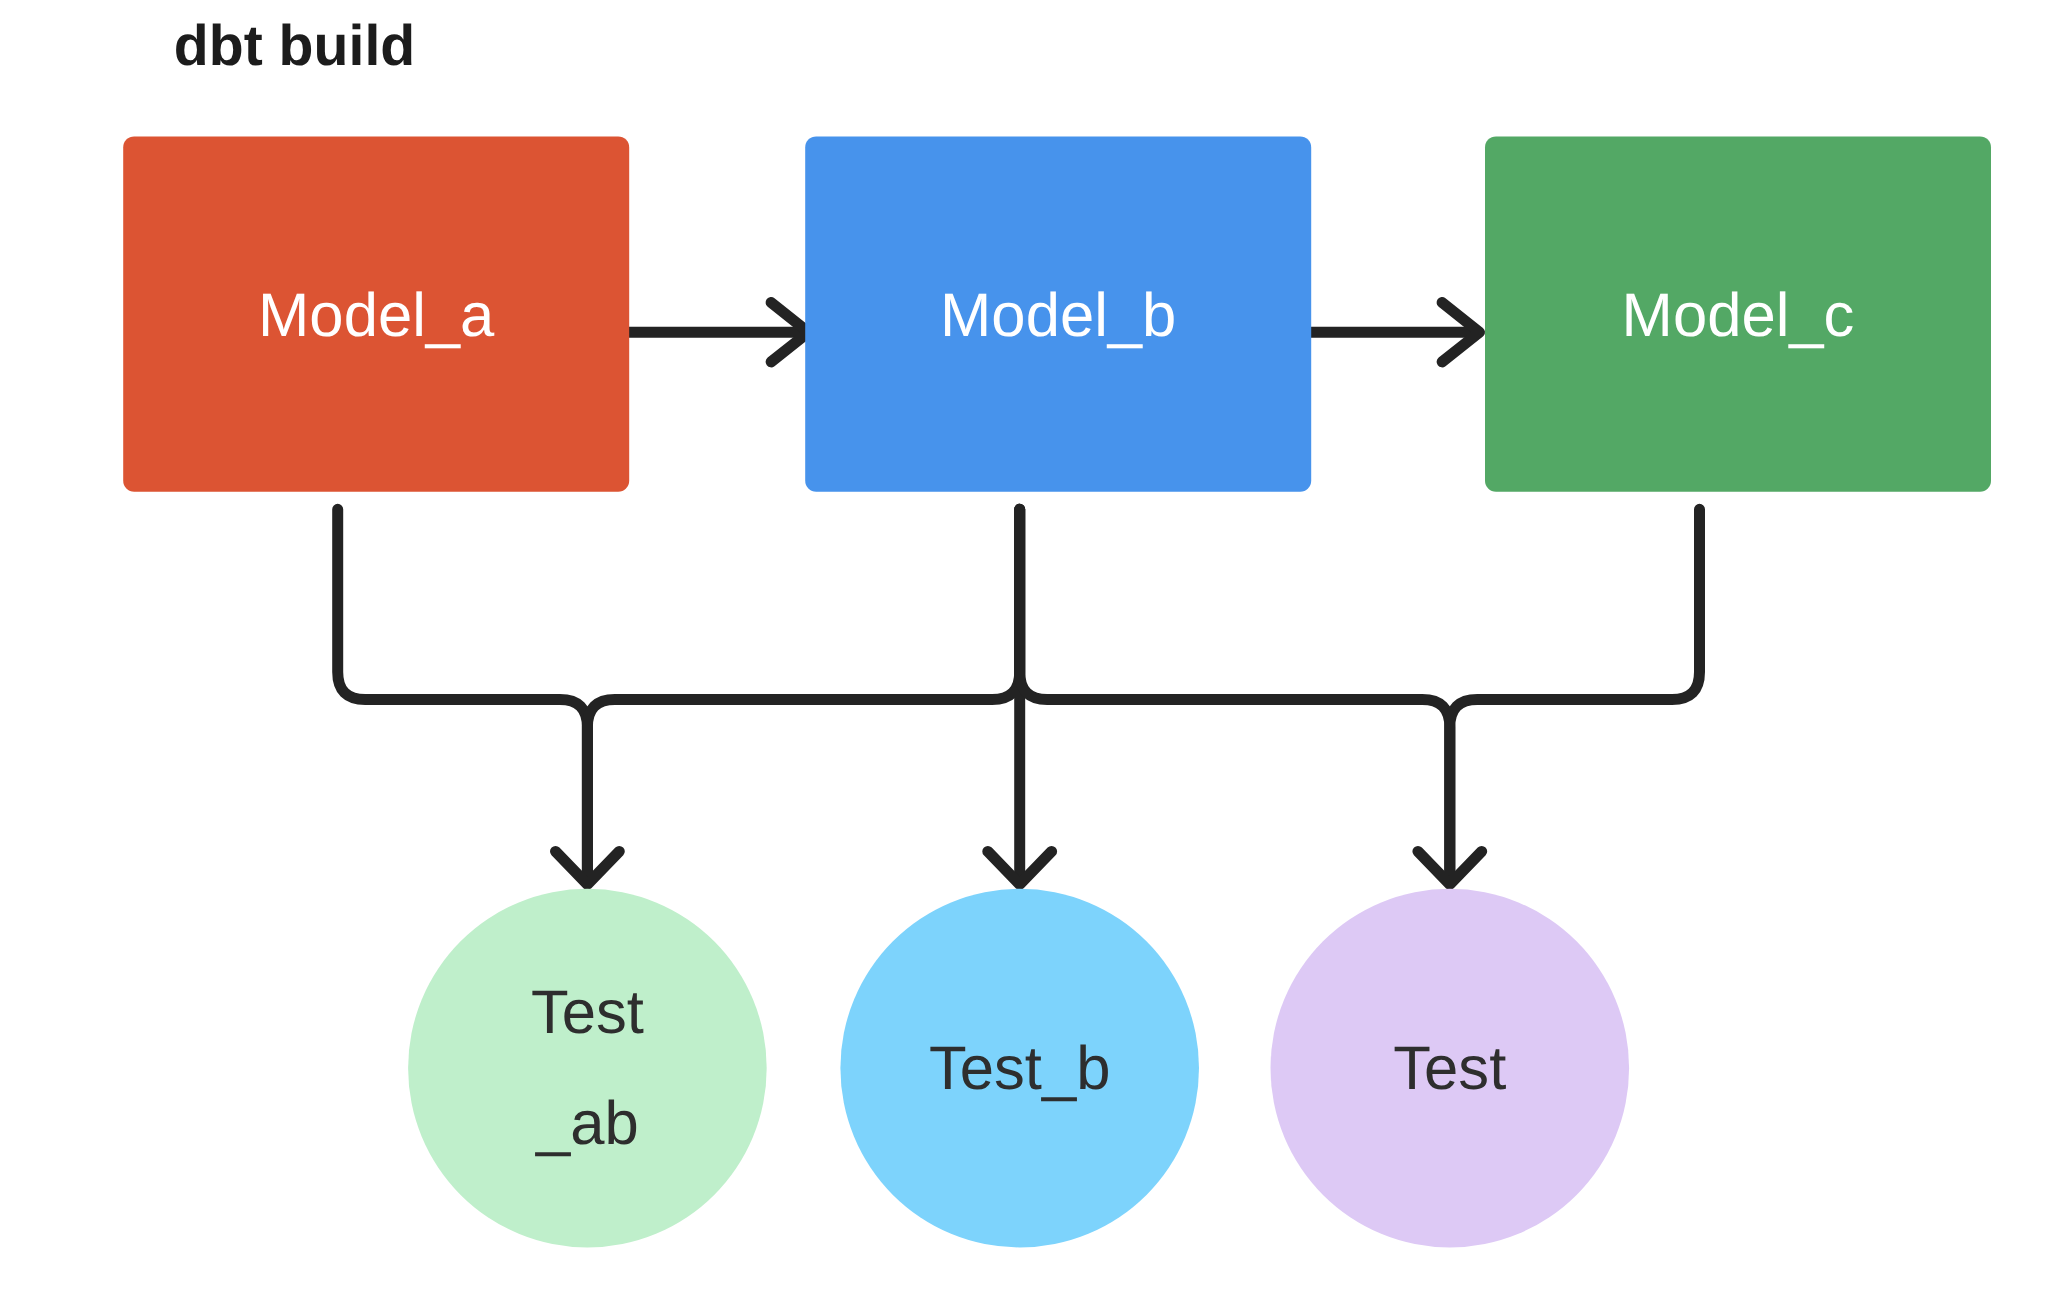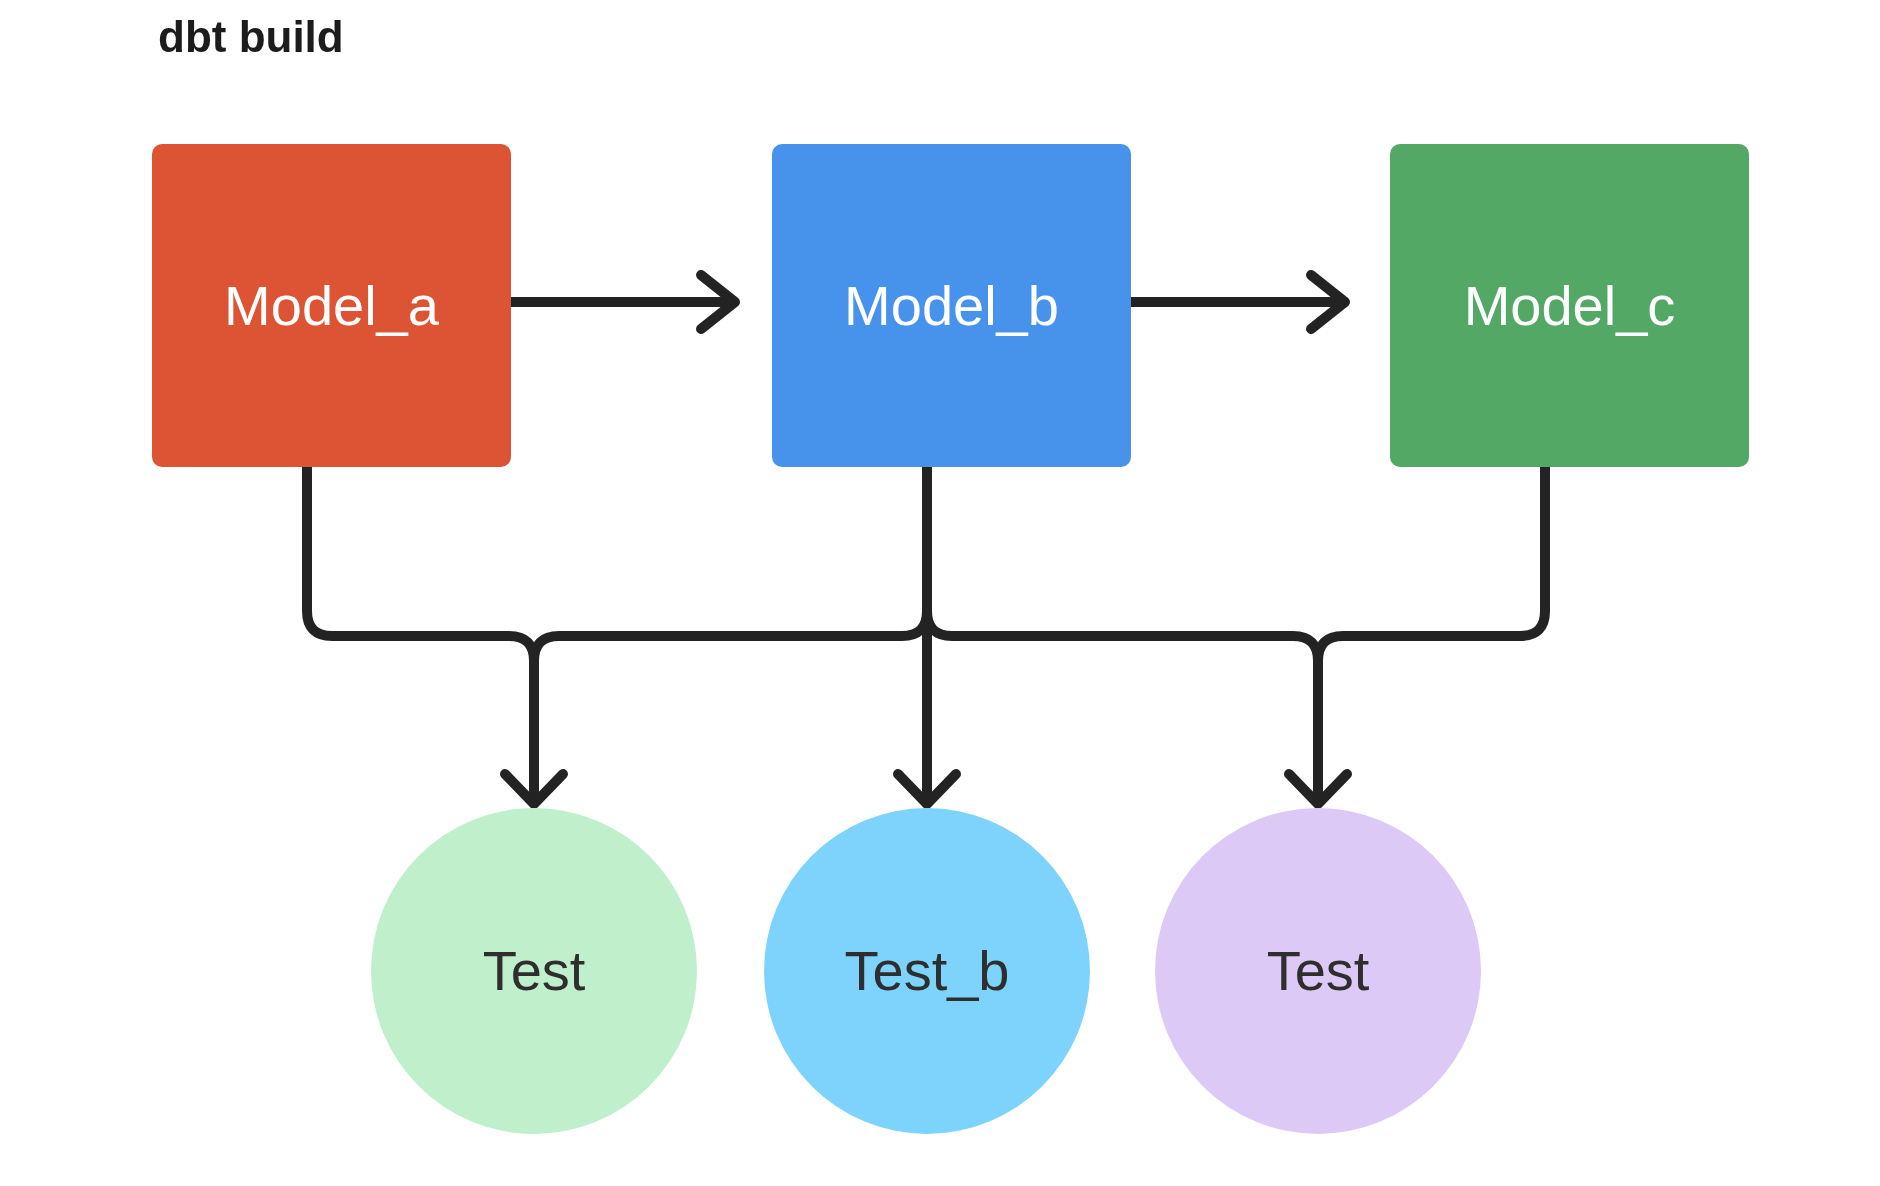--- a/index.html
+++ b/index.html
@@ -8,21 +8,21 @@
     width: 1880px;
     height: 1186px;
     background: #ffffff;
     font-family: "Liberation Sans", "DejaVu Sans", sans-serif;
     overflow: hidden;
   }
   .diagram-title {
     position: absolute;
     left: 158px;
     top: 12px;
-    font-size: 44px;
+    font-size: 52px;
     font-weight: 600;
     letter-spacing: 0px;
     color: #1c1c1c;
   }
   .edges-svg {
     position: absolute;
     left: 0; top: 0;
     width: 1880px;
     height: 1186px;
   }
@@ -35,26 +35,25 @@
   .node {
     position: absolute;
     display: flex;
     align-items: center;
     justify-content: center;
     text-align: center;
     font-size: 56px;
     font-weight: 500;
   }
   .node.rect {
-    top: 144px;
-    width: 359px;
+    top: 124px;
+    width: 460px;
     height: 323px;
     border-radius: 10px;
     color: #ffffff;
-    margin-left: 40px;
   }
   .node.circle {
     top: 808px;
     width: 326px;
     height: 326px;
     border-radius: 50%;
     color: #2e2e2e;
     flex-direction: column;
     line-height: 1.8;
   }
@@ -97,20 +96,21 @@
   <div class="node rect" style="left: 1350px; background: rgb(83, 168, 101);">
     <span class="label-line">Model_c</span>
   </div>
 
   <div class="node rect" style="left: 732px; background: rgb(71, 147, 236);">
     <span class="label-line">Model_b</span>
   </div>
 
   <div class="node circle" style="left: 371px; background: rgb(191, 239, 203);">
     <span class="label-line">Test</span>
+    <span class="label-line">_ab</span>
   </div>
 
   <div class="node circle" style="left: 764px; background: #7dd3fc;">
     <span class="label-line">Test_b</span>
   </div>
 
   <div class="node circle" style="left: 1155px; background: rgb(221, 201, 245);">
     <span class="label-line">Test</span>
   </div>
 

